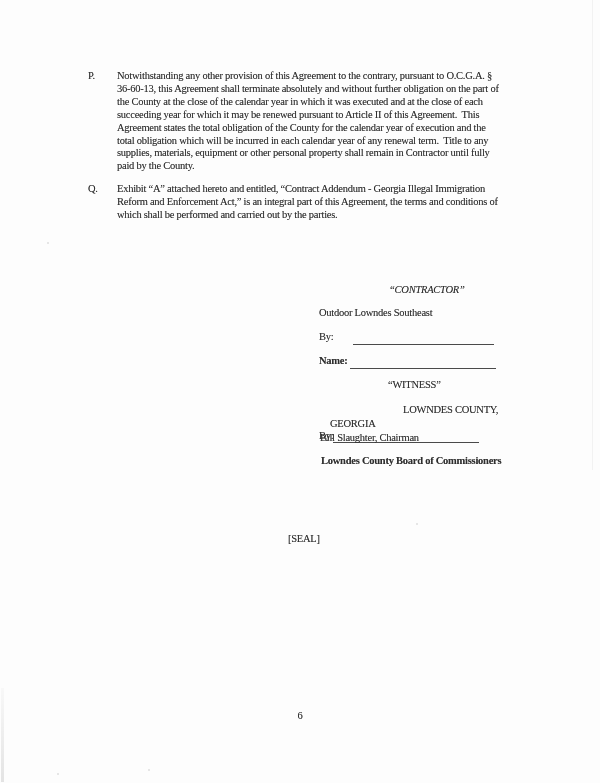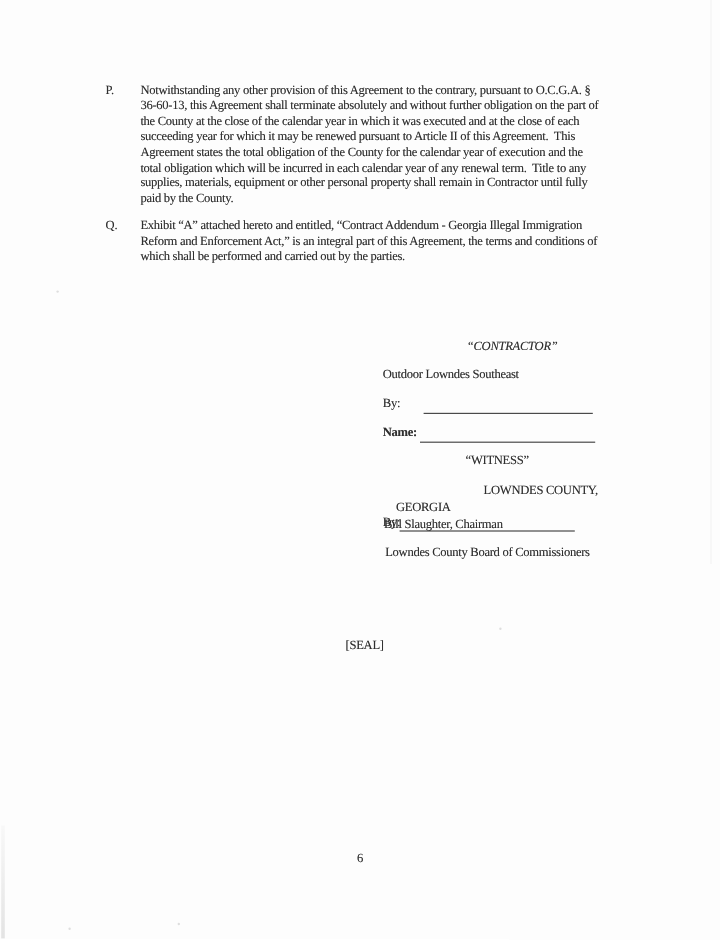--- a/index.html
+++ b/index.html
@@ -68,21 +68,21 @@
   <div class="sig-line" style="left:350px; top:368px; width:146px;"></div>
 
   <div class="abs" style="left:388px; top:379px;">“WITNESS”</div>
   <div class="abs" style="left:376px; top:404px;margin-left:27px;">LOWNDES COUNTY,</div>
   <div class="abs" style="left:319px; top:418px;margin-left:11px;">GEORGIA</div>
 
   <div class="abs" style="left:319px; top:430px;">By:</div>
   <div class="sig-line" style="left:333px; top:442px; width:146px;"></div>
 
   <div class="abs" style="left:320px; top:432px;">Bill Slaughter, Chairman</div>
-  <div class="abs" style="left:321px; top:455px;">Lowndes County Board of Commissioners</div>
+  <div class="abs" style="left:321px; top:455px;font-weight:bold;">Lowndes County Board of Commissioners</div>
 
   <div class="abs" style="left:288px; top:533px;">[SEAL]</div>
 
   <div class="pagenum">6</div>
 
   <div class="edge-left"></div>
   <div class="edge-right"></div>
   <div class="artifact" style="left:47px; top:242px;"></div>
   <div class="artifact" style="left:416px; top:523px;"></div>
   <div class="artifact" style="left:148px; top:769px;"></div>

